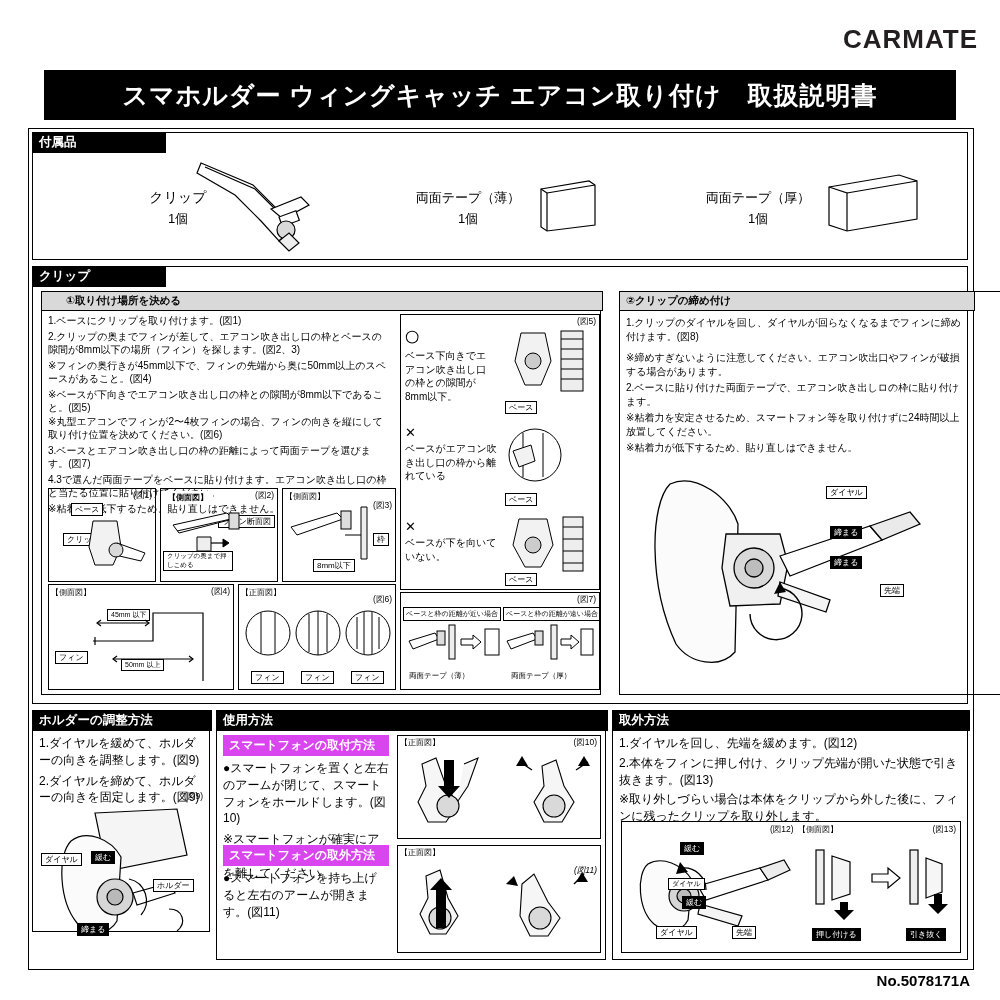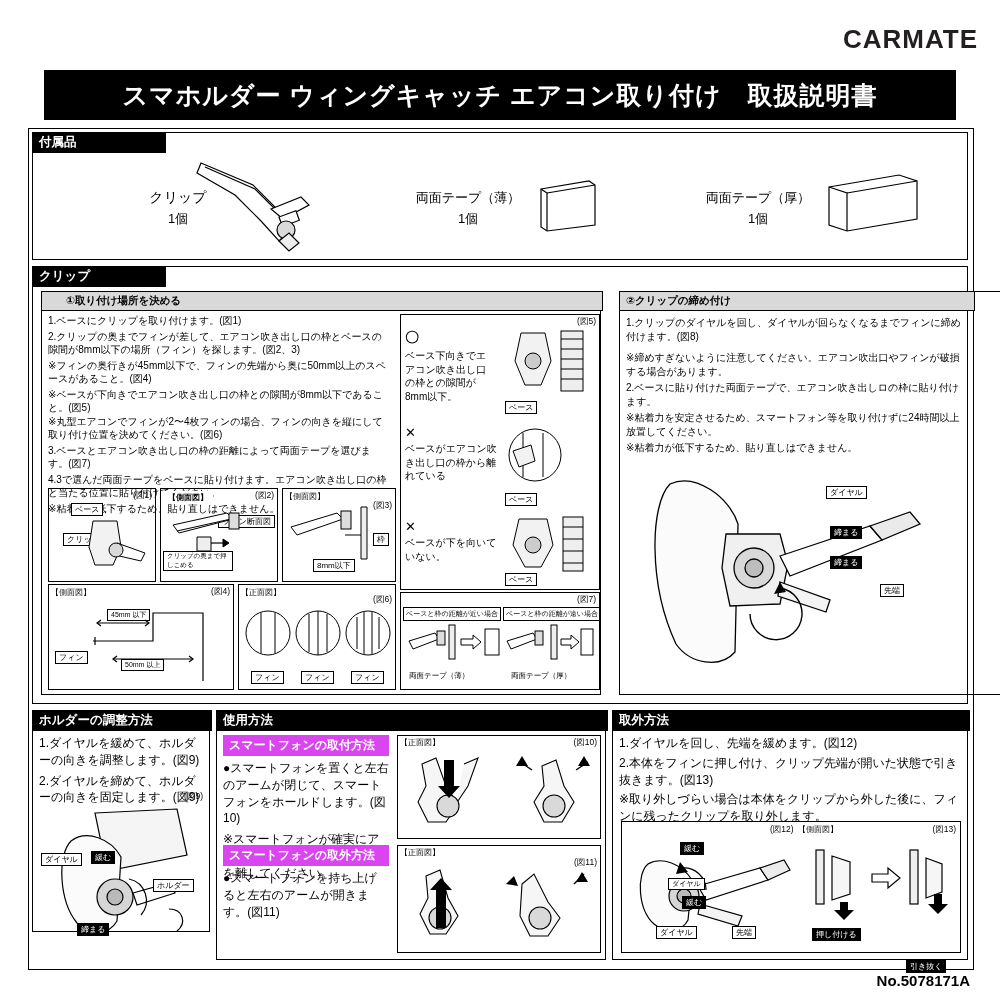--- a/index.html
+++ b/index.html
@@ -346,21 +346,21 @@
         <g fill="#000">
           <path d="M42 8 L52 8 L52 34 L58 34 L47 46 L36 34 L42 34 Z"></path>
           <path d="M120 4 L126 14 L114 14 Z"></path>
           <path d="M182 4 L188 14 L176 14 Z"></path>
         </g>
       </svg>
     </div>
 
     <div class="panel" style="left:180px;top:134px;width:204px;height:108px;">
       <span style="position:absolute;left:2px;top:1px;font-size:8px;">【正面図】</span>
-      <span class="fignum" style="position:absolute;right:3px;top:11px;">(図11)</span>
+      <span class="fignum" style="position:absolute;right:3px;top:19px;font-style:italic;">(図11)</span>
       <svg width="196" height="88" viewBox="0 0 196 88" style="position:absolute;left:4px;top:16px;">
         <g stroke="#000" fill="#fff" stroke-width="1.1">
           <path d="M24 14 L38 8 L46 36 L56 54 L44 72 L28 72 L18 52 L26 36 Z" fill="#f6f6f6"></path>
           <circle cx="38" cy="56" r="11" fill="#d9d9d9"></circle>
           <path d="M120 22 L132 12 L146 40 L158 56 L146 74 L128 74 L118 54 Z" fill="#f6f6f6"></path>
           <circle cx="138" cy="56" r="11" fill="#d9d9d9"></circle>
           <path d="M172 22 L182 12" stroke-width="1.4"></path>
         </g>
         <g fill="#000">
           <path d="M34 66 L44 66 L44 28 L50 28 L39 16 L28 28 L34 28 Z"></path>
@@ -412,18 +412,18 @@
           <path d="M66 34 L82 34 L82 28 L94 38 L82 48 L82 42 L66 42 Z"></path>
           <rect x="104" y="10" width="8" height="54" fill="#eee"></rect>
           <path d="M120 18 L136 24 L136 52 L120 58 Z" fill="#f6f6f6"></path>
         </g>
         <g fill="#000">
           <path d="M34 70 L34 78 L28 78 L38 88 L48 78 L42 78 L42 70 Z" transform="translate(0,-8)"></path>
           <path d="M128 62 L128 72 L122 72 L132 82 L142 72 L136 72 L136 62 Z" transform="translate(0,-8)"></path>
         </g>
       </svg>
       <span class="cap-b" style="position:absolute;left:190px;top:106px;">押し付ける</span>
-      <span class="cap-b" style="position:absolute;left:284px;top:106px;margin-top:32px;">引き抜く</span>
+      <span class="cap-b" style="position:absolute;left:284px;top:106px;">引き抜く</span>
     </div>
   </div>
 
   <div class="footer">No.5078171A</div>
 </div>
 
 </body></html>

